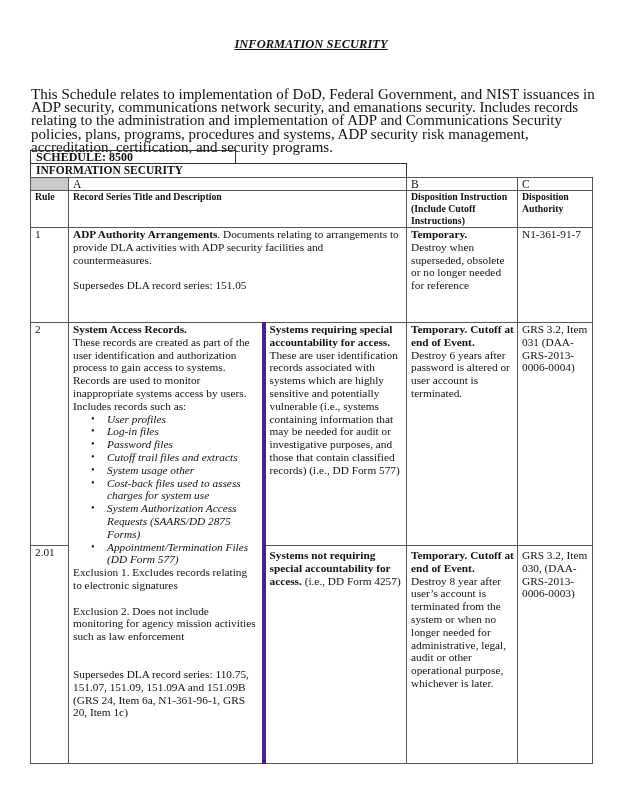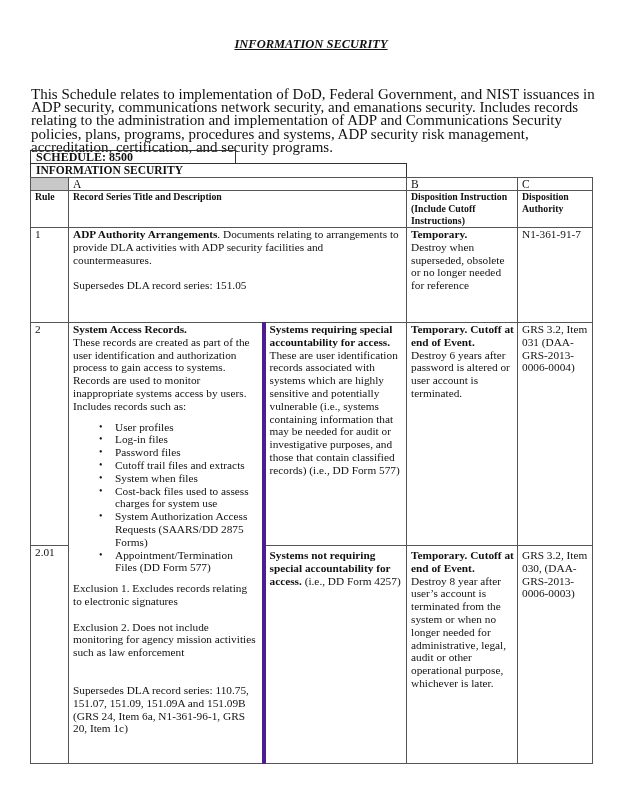--- a/index.html
+++ b/index.html
@@ -32,21 +32,21 @@
     font-size: 11.3px; line-height: 12.8px;
   }
   table.sched td {
     border: 1px solid #555; vertical-align: top; padding: 0 3px 0 4px; box-sizing: border-box;
   }
   .col-letter { font-size: 11.5px; line-height: 12px; }
   .shaded { background: #c8c8c8; }
   .hdr { font-weight: bold; font-size: 9.8px; line-height: 12px; margin-top: 40px; }
   .b { font-weight: bold; }
   .i { }
-  .bullets { margin: 8px; padding: 0 0 0 26px; list-style: none; }
+  .bullets { margin: 0; padding: 0 0 0 26px; list-style: none; font-style: italic; }
   .bullets li { position: relative; padding-left: 8px; }
   .bullets li::before {
     content: "\2022"; position: absolute; left: -8px; top: 0; font-size: 10px;
   }
   .gap { height: 12.8px; }
   .gap2 { height: 25px; }
 </style>
 </head>
 <body>
 
@@ -98,21 +98,21 @@
   <tr style="height:223px">
     <td>2</td>
     <td rowspan="2" style="border-right:4px solid #4c1d95">
       <div class="b">System Access Records.</div>
       <div> These records are created as part of the user identification and authorization process to gain access to systems.  Records are used to monitor inappropriate systems access by users.  Includes records such as:</div>
       <ul class="bullets">
         <li>User profiles</li>
         <li>Log-in files</li>
         <li>Password files</li>
         <li>Cutoff trail files and extracts</li>
-        <li>System when files</li>
+        <li>System usage other</li>
         <li>Cost-back files used to assess charges for system use</li>
         <li>System Authorization Access Requests (SAARS/DD 2875 Forms)</li>
         <li>Appointment/Termination Files (DD Form 577)</li>
       </ul>
       <div>Exclusion 1. Excludes records relating to electronic signatures</div>
       <div class="gap"></div>
       <div>Exclusion 2. Does not include monitoring for agency mission activities such as law enforcement</div>
       <div class="gap2"></div>
       <div>Supersedes DLA record series: 110.75, 151.07, 151.09, 151.09A and 151.09B (GRS 24, Item 6a, N1-361-96-1, GRS 20, Item 1c)</div>
     </td>

